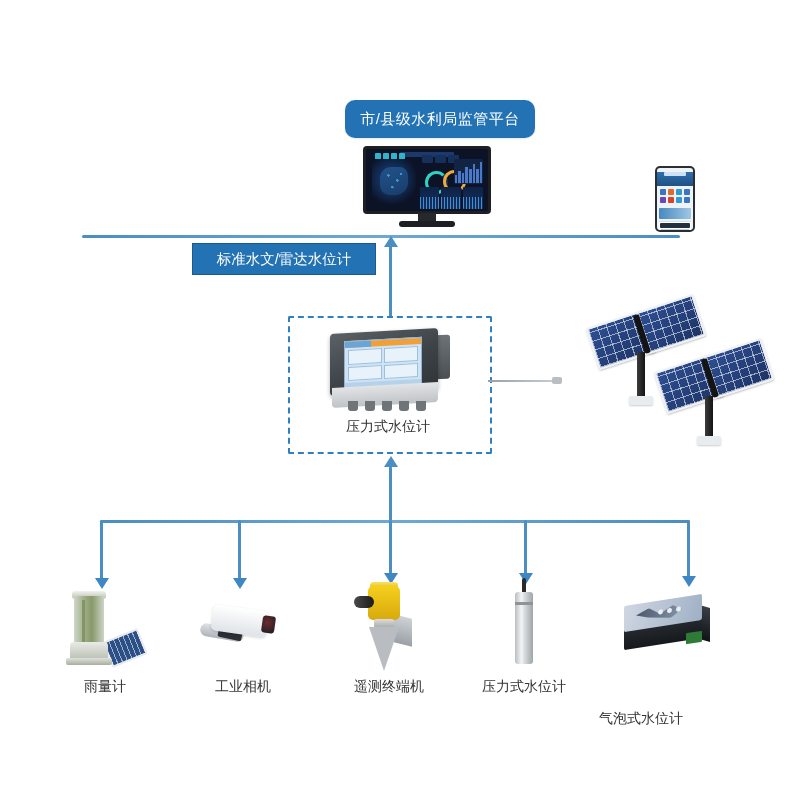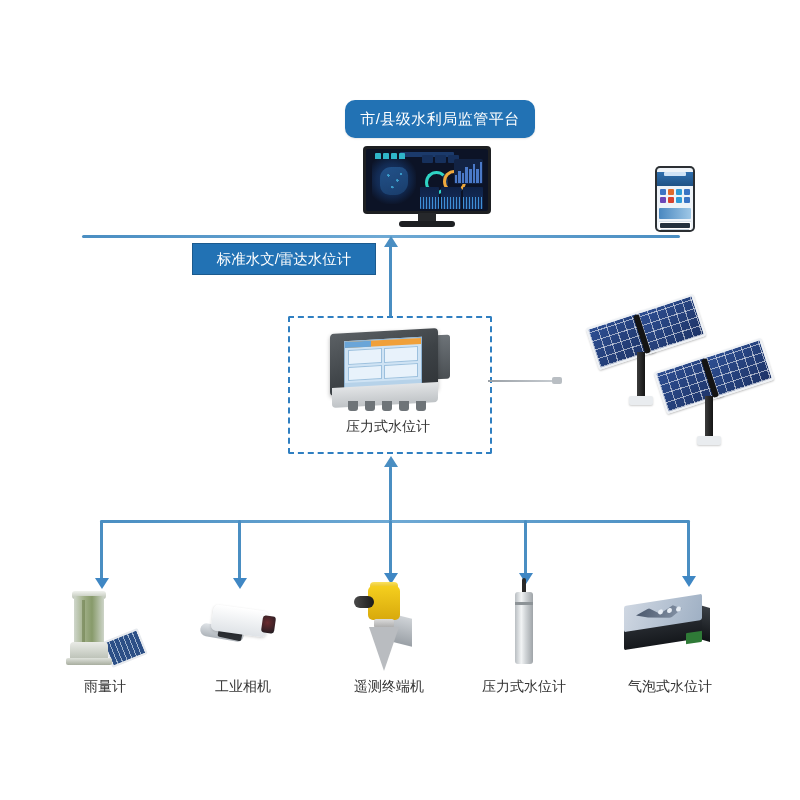--- a/index.html
+++ b/index.html
@@ -430,15 +430,15 @@
     <div class="bb-top">
         <i></i>
       </div>
     <div class="bb-leds">
         <b></b>
         <b></b>
         <b></b>
       </div>
     <div class="bb-green"></div>
   </div>
-  <div class="sensor-label" style="left:605px;">气泡式水位计</div>
+  <div class="sensor-label" style="left:576px;margin-top:32px;">气泡式水位计</div>
 
 </div>
 
 </body></html>

